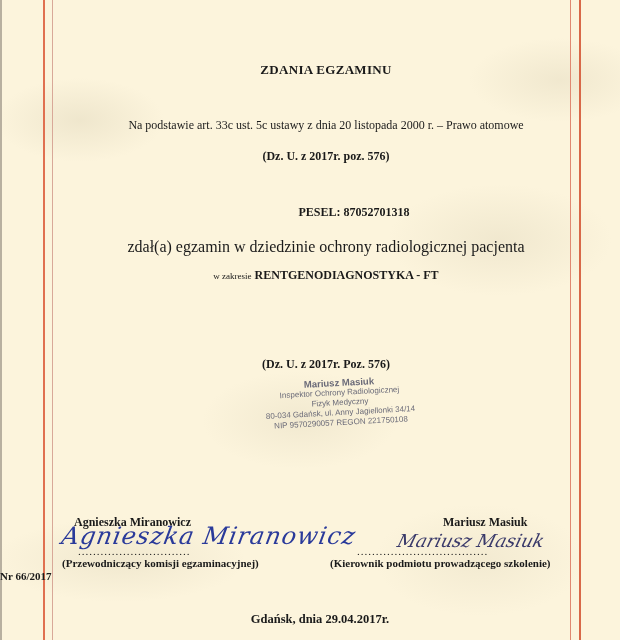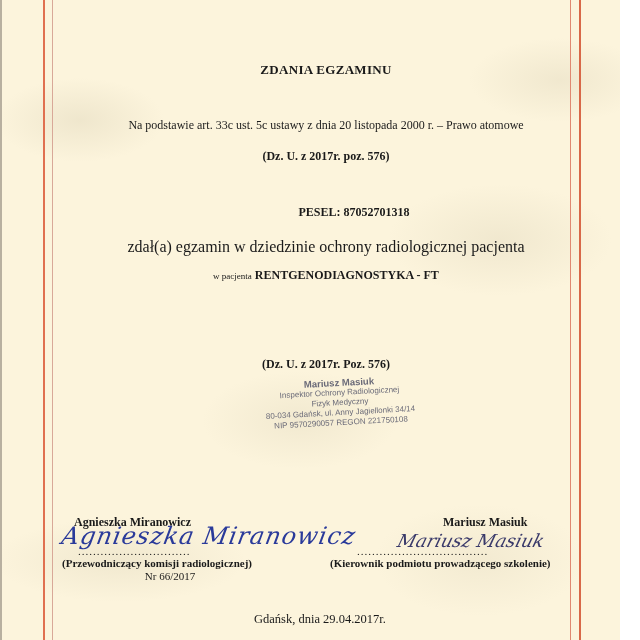--- a/index.html
+++ b/index.html
@@ -52,68 +52,68 @@
   .stamp .s-row { font-size: 8px; }
 
   .sig-left-name { position: absolute; left: 74px; top: 515px; font-size: 12px; font-weight: bold; }
   .sig-left-script {
     position: absolute; left: 62px; top: 522px; font-size: 24px; font-style: italic;
     color: #2a3a9a; font-family: "DejaVu Serif", serif; letter-spacing: 1px;
     transform: skewX(-10deg);
   }
   .dots-left { position: absolute; left: 78px; top: 545px; font-size: 11px; letter-spacing: 1px; }
   .role-left { position: absolute; left: 62px; top: 557px; font-size: 11px; font-weight: bold; }
-  .nr-left { position: absolute; left: 0; width: 340px; top: 570px; text-align: center; font-size: 11px; font-weight: normal; padding-left: 0px; }
+  .nr-left { position: absolute; left: 0; width: 340px; top: 570px; text-align: left; font-size: 11px; font-weight: bold; padding-left: 0px; }
   .nr-left span { position: relative; left: 0px; }
 
   .sig-right-name { position: absolute; left: 443px; top: 515px; font-size: 12px; font-weight: bold; }
   .sig-right-script {
     position: absolute; left: 398px; top: 530px; font-size: 18px; font-style: italic;
     color: #3a3a6a; font-family: "DejaVu Serif", serif; transform: skewX(-15deg);
   }
   .dots-right { position: absolute; left: 357px; top: 545px; font-size: 11px; letter-spacing: 1px; }
   .role-right { position: absolute; left: 330px; top: 557px; font-size: 11px; font-weight: bold; }
 
-  .place-date { position: absolute; left: 0; width: 620px; top: 612px; text-align: center; font-size: 12.5px; font-weight: normal; padding-left: 20px; box-sizing: border-box; }
+  .place-date { position: absolute; left: 0; width: 620px; top: 612px; text-align: center; font-size: 12.5px; font-weight: bold; padding-left: 20px; box-sizing: border-box; }
 </style>
 </head>
 <body>
 
 <div class="paper">
   <div class="edge-left"></div>
   <div class="vline l1"></div>
   <div class="vline l2"></div>
   <div class="vline r1"></div>
   <div class="vline r2"></div>
 
   <div class="line b t-title">ZDANIA  EGZAMINU</div>
   <div class="line t-law1">Na podstawie art. 33c ust.  5c  ustawy z dnia 20 listopada 2000 r.  – Prawo atomowe</div>
   <div class="line b t-dz1">(Dz. U. z 2017r. poz. 576)</div>
 
   <div class="line b t-pesel">PESEL: 87052701318</div>
 
   <div class="line t-passed">zdał(a) egzamin w dziedzinie ochrony radiologicznej pacjenta</div>
   <div class="line t-scope">
-    <span class="small">w pacjenta</span>
+    <span class="small">w zakresie</span>
     <span class="b">RENTGENODIAGNOSTYKA - FT</span>
   </div>
   <div class="line b t-dz2">(Dz. U. z 2017r. Poz. 576)</div>
 
   <div class="stamp">
     <div class="s-name">Mariusz Masiuk</div>
     <div class="s-row">Inspektor Ochrony Radiologicznej</div>
     <div class="s-row">Fizyk Medyczny</div>
     <div class="s-row">80-034 Gdańsk, ul. Anny Jagiellonki 34/14</div>
     <div class="s-row">NIP 9570290057 REGON 221750108</div>
   </div>
 
   <div class="sig-left-name">Agnieszka Miranowicz</div>
   <div class="sig-left-script">Agnieszka Miranowicz</div>
   <div class="dots-left">..............................</div>
-  <div class="role-left">(Przewodniczący komisji radiologicznej)</div>
+  <div class="role-left">(Przewodniczący komisji egzaminacyjnej)</div>
   <div class="nr-left"><span>Nr 66/2017</span></div>
 
   <div class="sig-right-name">Mariusz Masiuk</div>
   <div class="sig-right-script">Mariusz Masiuk</div>
   <div class="dots-right">...................................</div>
   <div class="role-right">(Kierownik podmiotu prowadzącego szkolenie)</div>
 
   <div class="place-date">Gdańsk, dnia 29.04.2017r.</div>
 </div>
 

